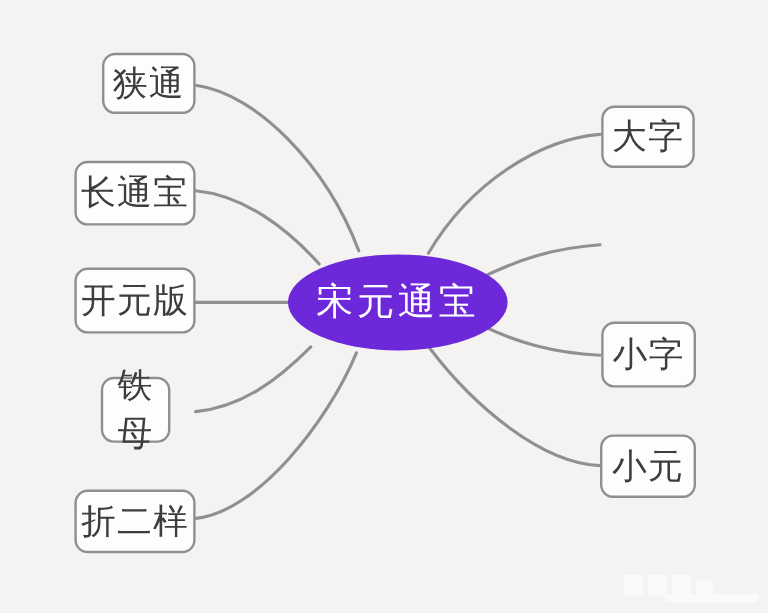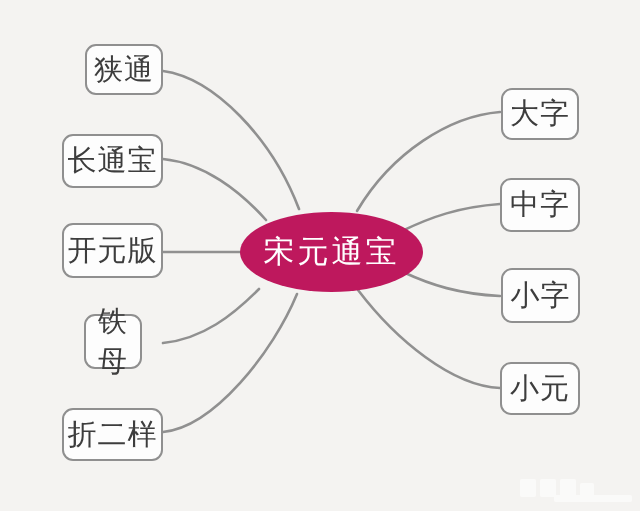--- a/index.html
+++ b/index.html
@@ -36,21 +36,21 @@
     justify-content: center;
     font-size: 29px;
     color: #3d3d3d;
     letter-spacing: 1px;
     cursor: default;
   }
   .root-node {
     position: absolute;
     left: 240px; top: 212px;
     width: 183px; height: 80px;
-    background: #be185d;
+    background: #6d28d9;
     border-radius: 50%;
     display: flex;
     align-items: center;
     justify-content: center;
     font-size: 31px;
     font-weight: 500;
     color: #ffffff;
     letter-spacing: 3px;
   }
   
@@ -117,23 +117,20 @@
   <div class="node n-tiemu">
     <span>铁母</span>
   </div>
   <div class="node n-dazi">
     <span>大字</span>
   </div>
 
   <div class="node n-zheeryang">
     <span>折二样</span>
   </div>
-  <div class="node n-zhongzi">
-    <span>中字</span>
-  </div>
   <div class="node n-xiaozi">
     <span>小字</span>
   </div>
   <div class="node n-xiaoyuan">
     <span>小元</span>
   </div>
 
   <div class="watermark">
     <span class="glyph wg1"></span>
     <span class="glyph wg2"></span>

